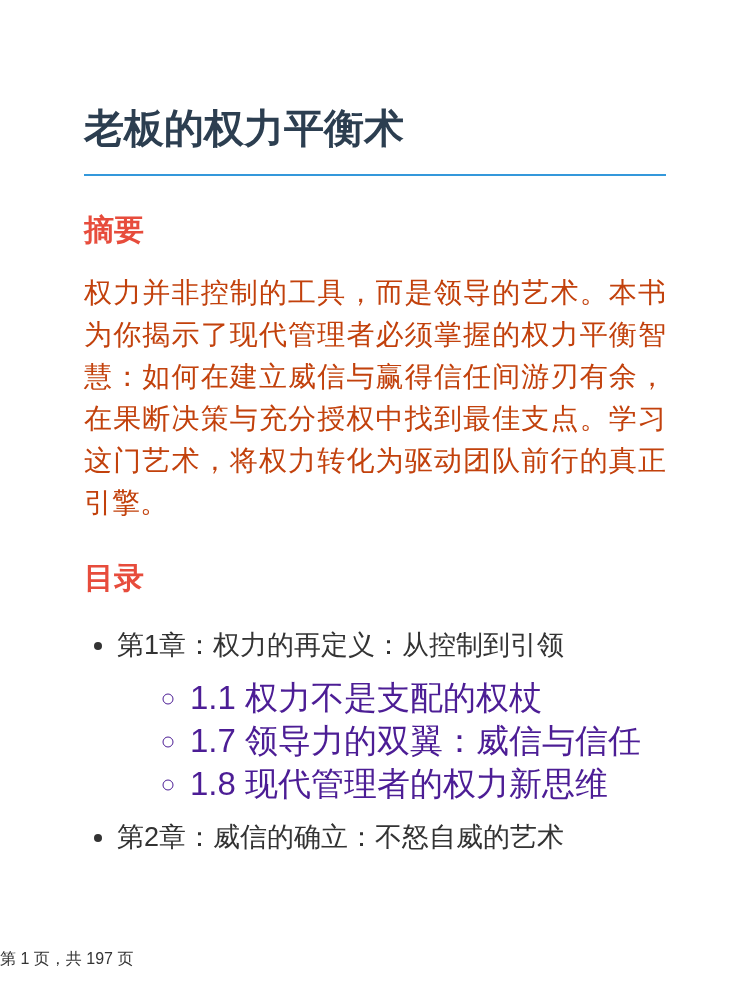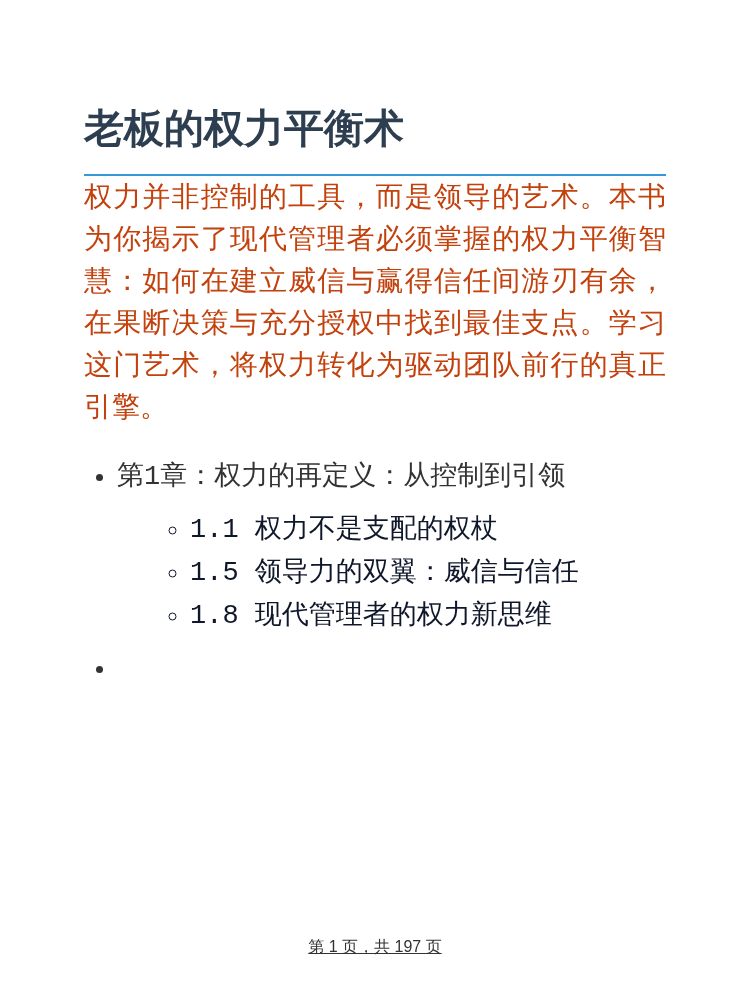--- a/index.html
+++ b/index.html
@@ -44,63 +44,63 @@
   ul.toc-list {
     list-style: disc;
     margin: 28px 0 0 0;
     padding-left: 33px;
     font-size: 27px;
     color: #333333;
   }
   ul.toc-list > li {
     line-height: 42px;
     margin: 0 0 12px 0;
-    font-family: Liberation Mono, monospace;
   }
   ul.toc-sublist {
     list-style: circle;
     margin: 12px 0 8px 0;
     padding-left: 73px;
-    font-size: 27px;
-    color: #0f172a;
+    font-size: 33px;
+    color: #4c1d95;
   }
   ul.toc-sublist > li {
     line-height: 40px;
     margin: 3px 0;
   }
   .page-footer {
     position: absolute;
     left: 0;
-    bottom: 42px;
+    bottom: 30px;
     width: 100%;
-    text-align: center;
     font-size: 16px;
     color: #333333;
-    text-decoration: underline;
   }
 </style>
 </head>
 <body>
 
 <div class="page">
 
   <h1 class="doc-title">老板的权力平衡术</h1>
 
+  <h2 class="section-heading">摘要</h2>
 
   <p class="abstract-text">权力并非控制的工具，而是领导的艺术。本书为你揭示了现代管理者必须掌握的权力平衡智慧：如何在建立威信与赢得信任间游刃有余，在果断决策与充分授权中找到最佳支点。学习这门艺术，将权力转化为驱动团队前行的真正引擎。</p>
 
+  <h2 class="section-heading">目录</h2>
 
   <ul class="toc-list">
     <li>
       <span>第1章：权力的再定义：从控制到引领</span>
       <ul class="toc-sublist">
         <li>1.1 权力不是支配的权杖</li>
-        <li>1.5 领导力的双翼：威信与信任</li>
+        <li>1.7 领导力的双翼：威信与信任</li>
         <li>1.8 现代管理者的权力新思维</li>
       </ul>
     </li>
     <li>
+      <span>第2章：威信的确立：不怒自威的艺术</span>
     </li>
   </ul>
 
 </div>
 
 <div class="page-footer">第 1 页，共 197 页</div>
 
 </body></html>

